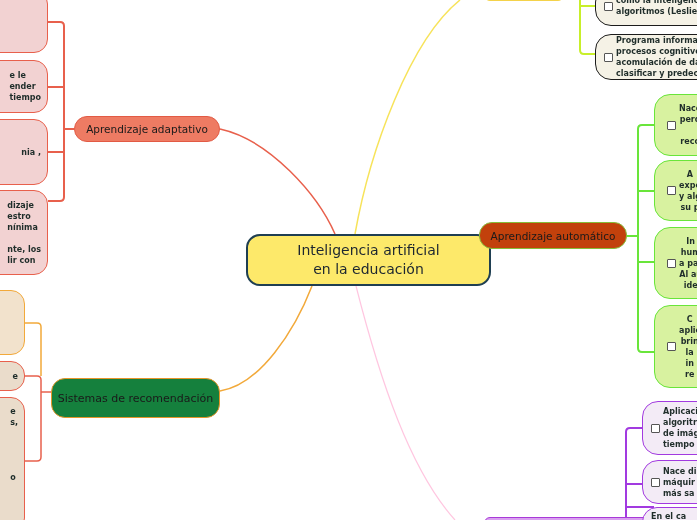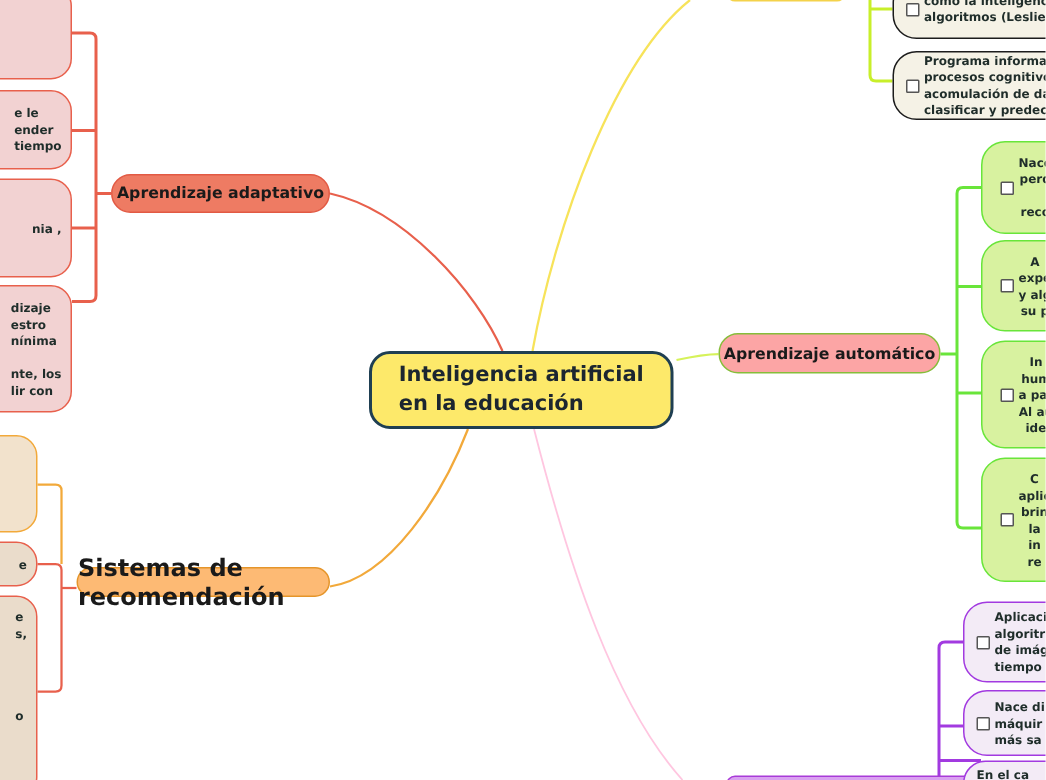--- a/index.html
+++ b/index.html
@@ -5,51 +5,51 @@
     html, body { margin: 0; padding: 0; }
     body {
       width: 697px; height: 520px; overflow: hidden; position: relative;
       background: #ffffff;
       font-family: "DejaVu Sans", sans-serif;
     }
     #canvas { position: absolute; left: 0; top: 0; width: 697px; height: 520px; }
     .node {
       position: absolute; box-sizing: border-box;
       display: flex; align-items: center; justify-content: center;
-      text-align: left; font-weight: bold; color: #1a1a1a;
+      text-align: center; font-weight: normal; color: #1a1a1a;
     }
     .leaf {
       position: absolute; box-sizing: border-box;
       display: flex; align-items: center;
       font-size: 8px; font-weight: bold; line-height: 11px;
       color: #1f2d2a; overflow: hidden;
     }
     .leaf .txt { white-space: pre; }
     .cb {
       display: inline-block; width: 7px; height: 7px; border: 1px solid #555;
       border-radius: 1px; margin-right: 3px; flex: none; background: #fff;
     }
     .root {
-      left: 246px; top: 234px; width: 203px; height: 52px;
+      left: 246px; top: 234px; width: 245px; height: 52px;
       background: #fde96a; border: 2px solid #1f3f52; border-radius: 14px;
       font-size: 14px; line-height: 19px; color: #1c2630;
     }
     .main-adapt {
       left: 74px; top: 116px; width: 146px; height: 26px;
       background: #ee7b63; border: 1px solid #e25a44; border-radius: 13px;
       font-size: 10.5px;
     }
     .main-recom {
-      left: 51px; top: 378px; width: 169px; height: 20px;
-      background: #fdba74; border: 1px solid #e5952a; border-radius: 14px;
-      font-size: 16px;
+      left: 51px; top: 378px; width: 169px; height: 40px;
+      background: #15803d; border: 1px solid #e5952a; border-radius: 14px;
+      font-size: 11px;
     }
     .main-auto {
       left: 479px; top: 222px; width: 148px; height: 27px;
-      background: #fca5a5; border: 1px solid #86bd3a; border-radius: 13px;
+      background: #c2410c; border: 1px solid #86bd3a; border-radius: 13px;
       font-size: 10.5px;
     }
     .main-top {
       left: 484px; top: -14px; width: 80px; height: 15px;
       background: #fde96a; border: 1px solid #f4d24a; border-radius: 6px;
     }
     .main-vision {
       left: 484px; top: 517px; width: 170px; height: 14px;
       background: #d9a0f0; border: 1px solid #a83ad8; border-radius: 6px;
     }

